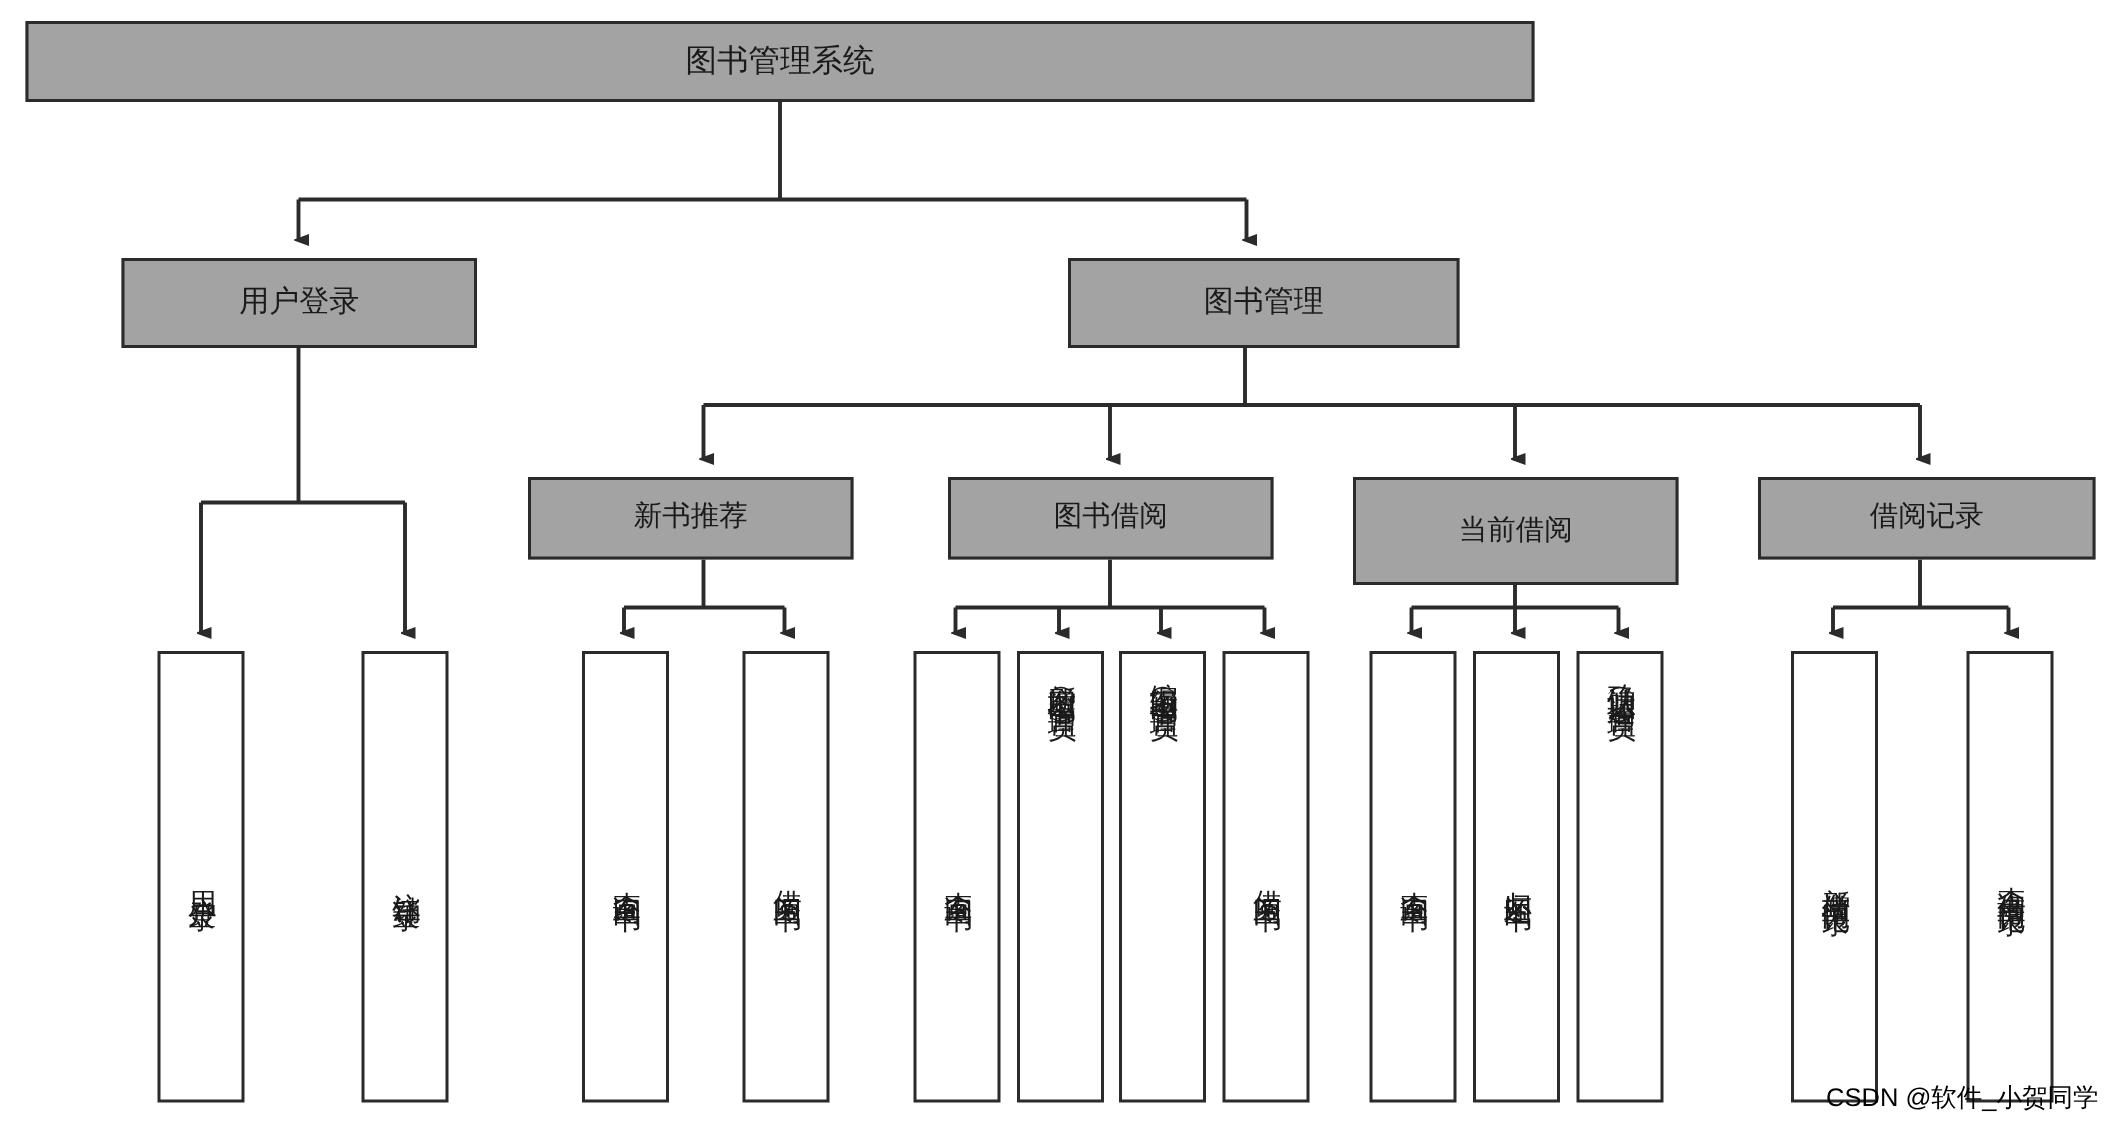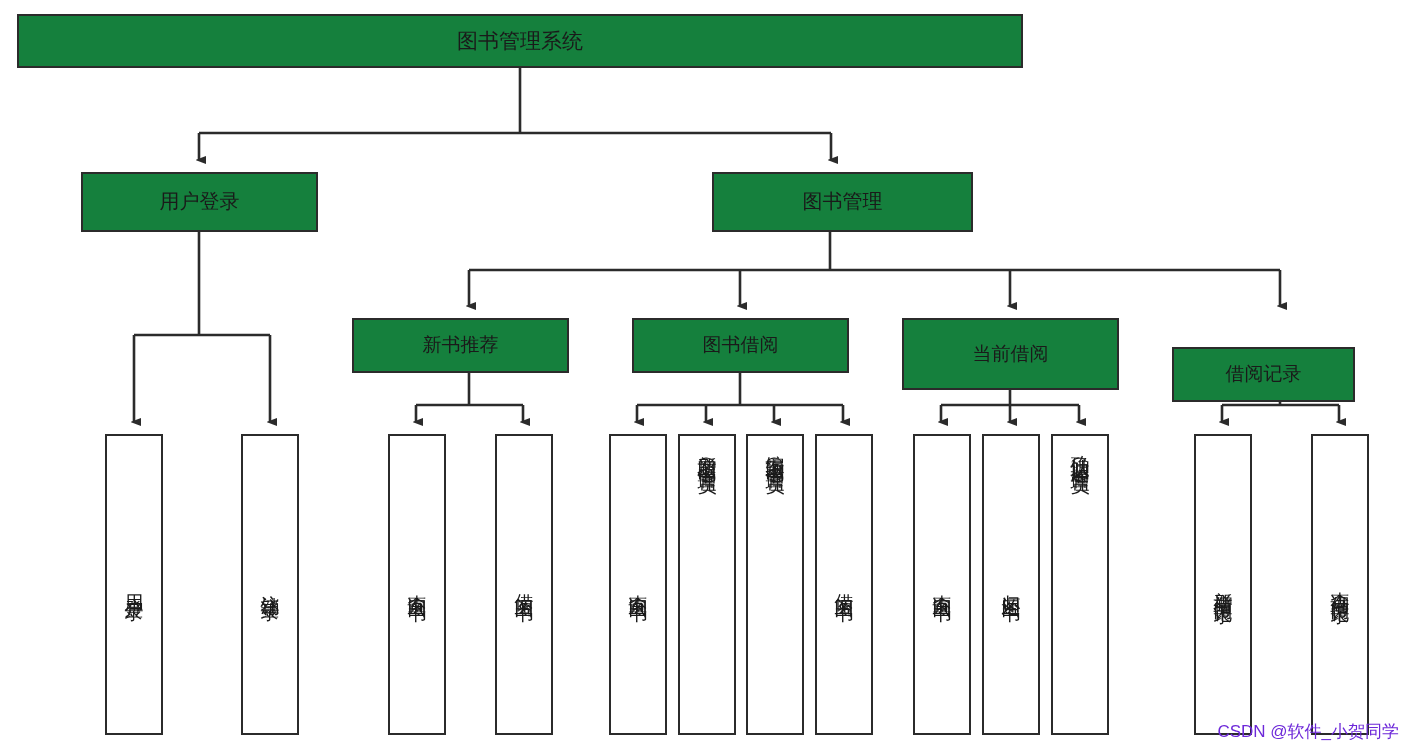--- a/index.html
+++ b/index.html
@@ -9,21 +9,21 @@
     font-family:"Liberation Sans","DejaVu Sans",sans-serif;
     overflow:hidden;
   }
   #canvas{position:relative;width:1405px;height:747px;}
   svg#wires{position:absolute;left:0;top:0;width:1405px;height:747px;}
 
   .node{
     position:absolute;
     box-sizing:border-box;
     border:2px solid #2b2b2b;
-    background:#15803d;
+    background:#a3a3a3;
     color:#1a1a1a;
     display:flex;
     align-items:center;
     justify-content:center;
     text-align:center;
     line-height:1.28;
   }
   .node.root{font-size:21px;}
   .node.l1{font-size:20px;}
   .node.l2{font-size:19px;}
@@ -44,21 +44,21 @@
     letter-spacing:3px;
     padding:4px 0;
     overflow:hidden;
   }
   .leaf.topalign{justify-content:flex-start;}
 
   .watermark{
     position:absolute;
     right:6px;bottom:4px;
     font-size:17px;
-    color:#6d28d9;
+    color:#000000;
     white-space:nowrap;
   }
 </style>
 </head>
 <body>
 
 <div id="canvas">
 
   <svg id="wires" viewBox="0 0 1405 747" xmlns="http://www.w3.org/2000/svg">
     <defs>
@@ -123,21 +123,21 @@
 
   <div class="node l2" style="left:352px;top:318px;width:217px;height:55px;">
     <span>新书推荐</span>
   </div>
   <div class="node l2" style="left:632px;top:318px;width:217px;height:55px;">
     <span>图书借阅</span>
   </div>
   <div class="node l2" style="left:902px;top:318px;width:217px;height:72px;">
     <span>当前借阅</span>
   </div>
-  <div class="node l2" style="left:1172px;top:318px;width:183px;height:55px;margin-top:29px;">
+  <div class="node l2" style="left:1172px;top:318px;width:225px;height:55px;">
     <span>借阅记录</span>
   </div>
 
   <div class="leaf" style="left:105px;top:434px;width:58px;height:301px;">用户登录</div>
   <div class="leaf" style="left:241px;top:434px;width:58px;height:301px;">注销登录</div>
 
   <div class="leaf" style="left:388px;top:434px;width:58px;height:301px;">查询图书</div>
   <div class="leaf" style="left:495px;top:434px;width:58px;height:301px;">借阅图书</div>
 
   <div class="leaf" style="left:609px;top:434px;width:58px;height:301px;">查询图书</div>

